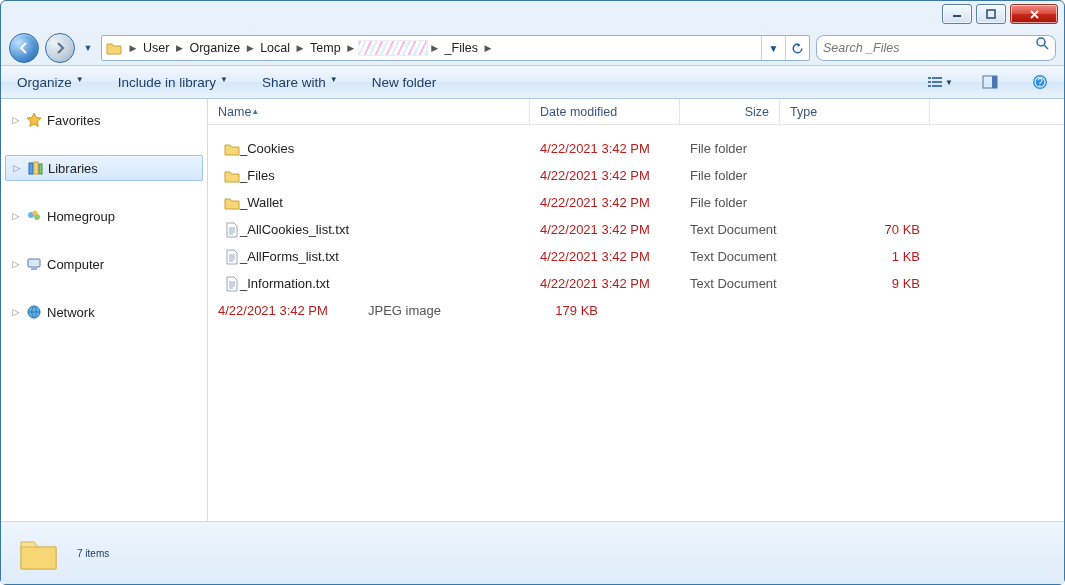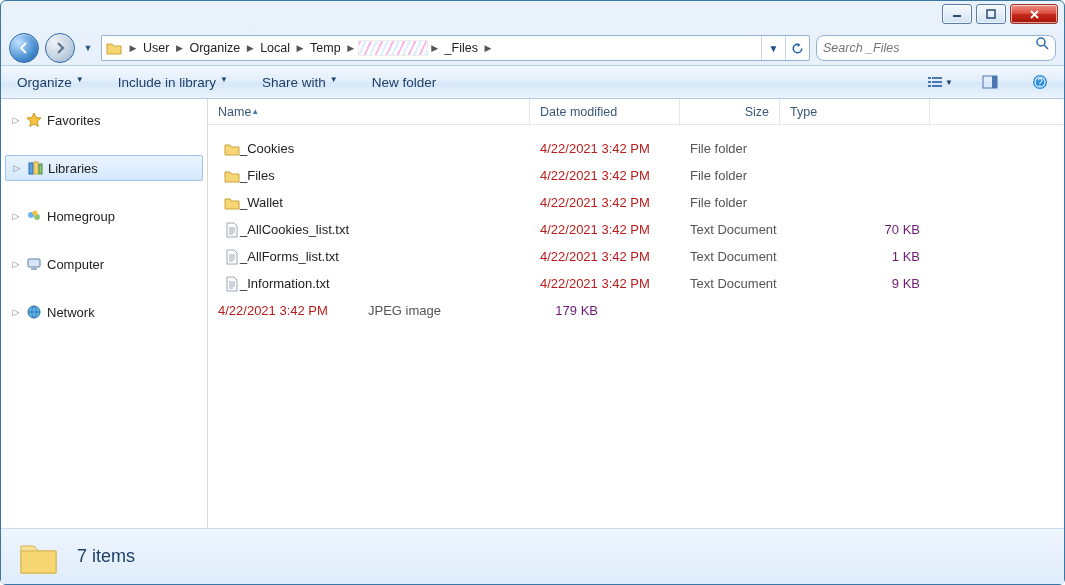--- a/index.html
+++ b/index.html
@@ -47,23 +47,23 @@
 .col { padding:0 10px; border-right:1px solid #e5e5e5; height:100%; display:flex; align-items:center; cursor:pointer; gap:0;}
 .c-name{flex:0 0 322px;} .c-date{flex:0 0 150px;} .c-type{flex:0 0 150px;} .c-size{flex:0 0 100px; justify-content:flex-end;} .c-rest{flex:1; border-right:none;}
 .sortind{font-size:8px; color:#4a77b0;}
 
 .filelist{flex:1; overflow:auto; padding:10px 0 0 0;}
 .row{height:27px; display:flex; align-items:center; font-size:13px; color:#222; cursor:pointer;}
 .cell{padding:0 10px;}
 .cell.name{flex:0 0 322px; display:flex; align-items:flex-start; padding-left:16px;}
 .cell.date{flex:0 0 150px; color:#b91c1c;}
 .cell.type{flex:0 0 150px; color:#555;}
-.cell.size{flex:0 0 100px; text-align:right; color:#701a75;}
-
-.statusbar{height:56px; border-top:1px solid #c9dbef; background:linear-gradient(#eef5fd,#dfecfa); display:flex; align-items:center; padding:0 16px; gap:18px; font-size:18px; color:#1e3e66;}
+.cell.size{flex:0 0 100px; text-align:right; color:#b91c1c;}
+
+.statusbar{height:63px; border-top:1px solid #c9dbef; background:linear-gradient(#eef5fd,#dfecfa); display:flex; align-items:center; padding:0 16px; gap:18px; font-size:10px; color:#1e3e66;}
 
 
 .ico{display:inline-flex; width:16px; height:16px; align-items:center; justify-content:center;}
 svg{display:block;}
 </style>
 </head>
 <body>
 
 <div class="window">
 

